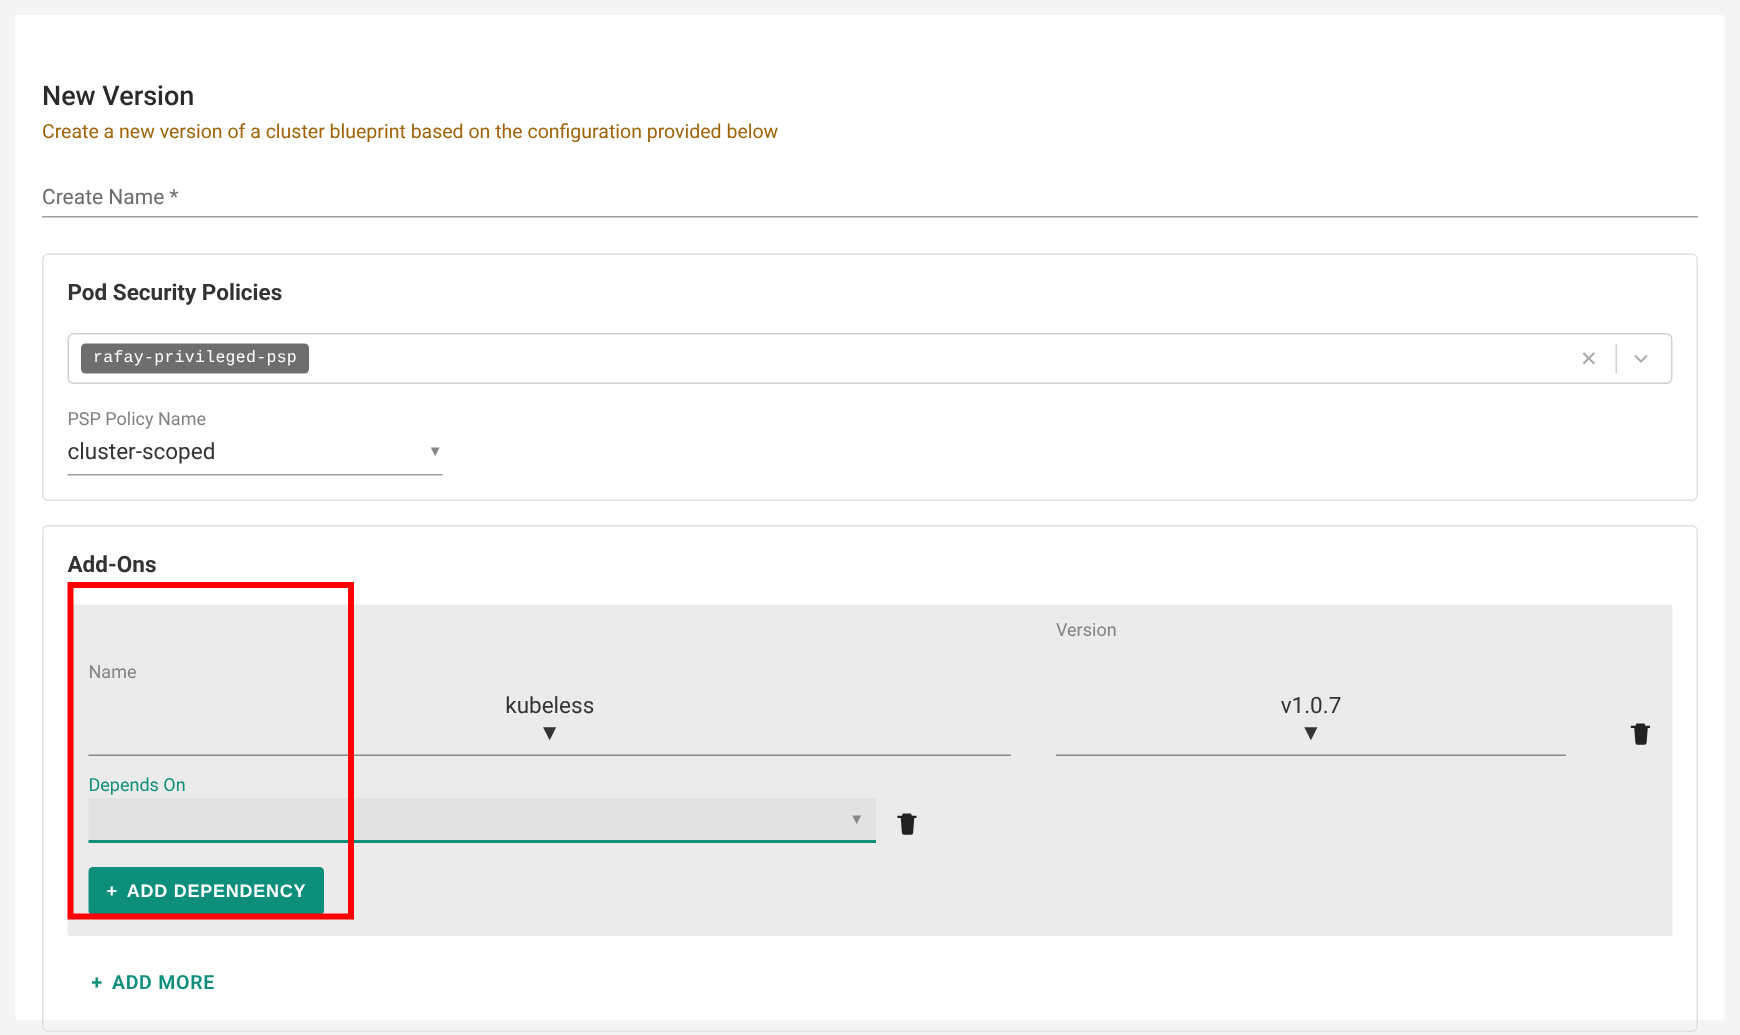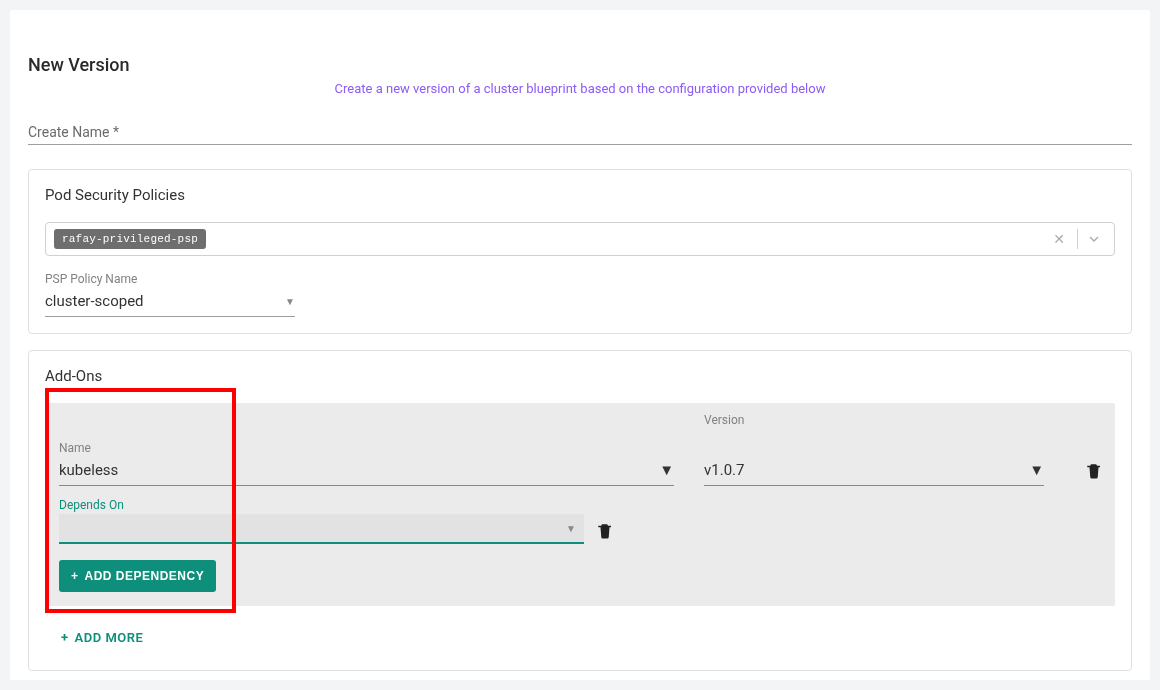--- a/index.html
+++ b/index.html
@@ -20,43 +20,42 @@
     }
     .page-title {
       font-size: 18px;
       font-weight: 500;
       color: #2a2a2a;
       margin-bottom: 6px;
       margin-top: 26px;
     }
     .page-subtitle {
       font-size: 13px;
-      color: #8b5cf6;
+      color: #a16207;
       margin-bottom: 28px;
-      text-align: center;
     }
     .version-name-label {
       font-size: 14px;
       color: #6b6b6b;
       padding-bottom: 4px;
     }
     .version-name-underline {
       border-bottom: 1px solid #9e9e9e;
       margin-bottom: 24px;
     }
     .panel {
       border: 1px solid #e0e0e0;
       border-radius: 4px;
       padding: 16px;
       margin-bottom: 16px;
     }
     .panel-title {
       font-size: 15px;
       color: #333;
-      font-weight: 400;
+      font-weight: 700;
       margin-bottom: 18px;
     }
     
     .psp-select-wrap {
       display: flex;
       align-items: center;
       border: 1px solid #d0d0d0;
       border-radius: 4px;
       padding: 6px 8px;
       margin-bottom: 16px;
@@ -133,20 +132,21 @@
     }
     .mat-select-wide {
       display: flex;
       align-items: center;
       justify-content: space-between;
       border-bottom: 1px solid #888;
       padding: 4px 0 6px 0;
       font-size: 15px;
       color: #333;
       cursor: pointer;
+      flex-direction: column;
     }
     .addon-name-col { flex: 0 0 615px; }
     .addon-version-col { flex: 0 0 340px; gap: 28px; }
     .addon-delete-col {
       flex: 0 0 40px;
       display: flex;
       justify-content: center;
       padding-bottom: 6px;
     }
     .trash-icon {

